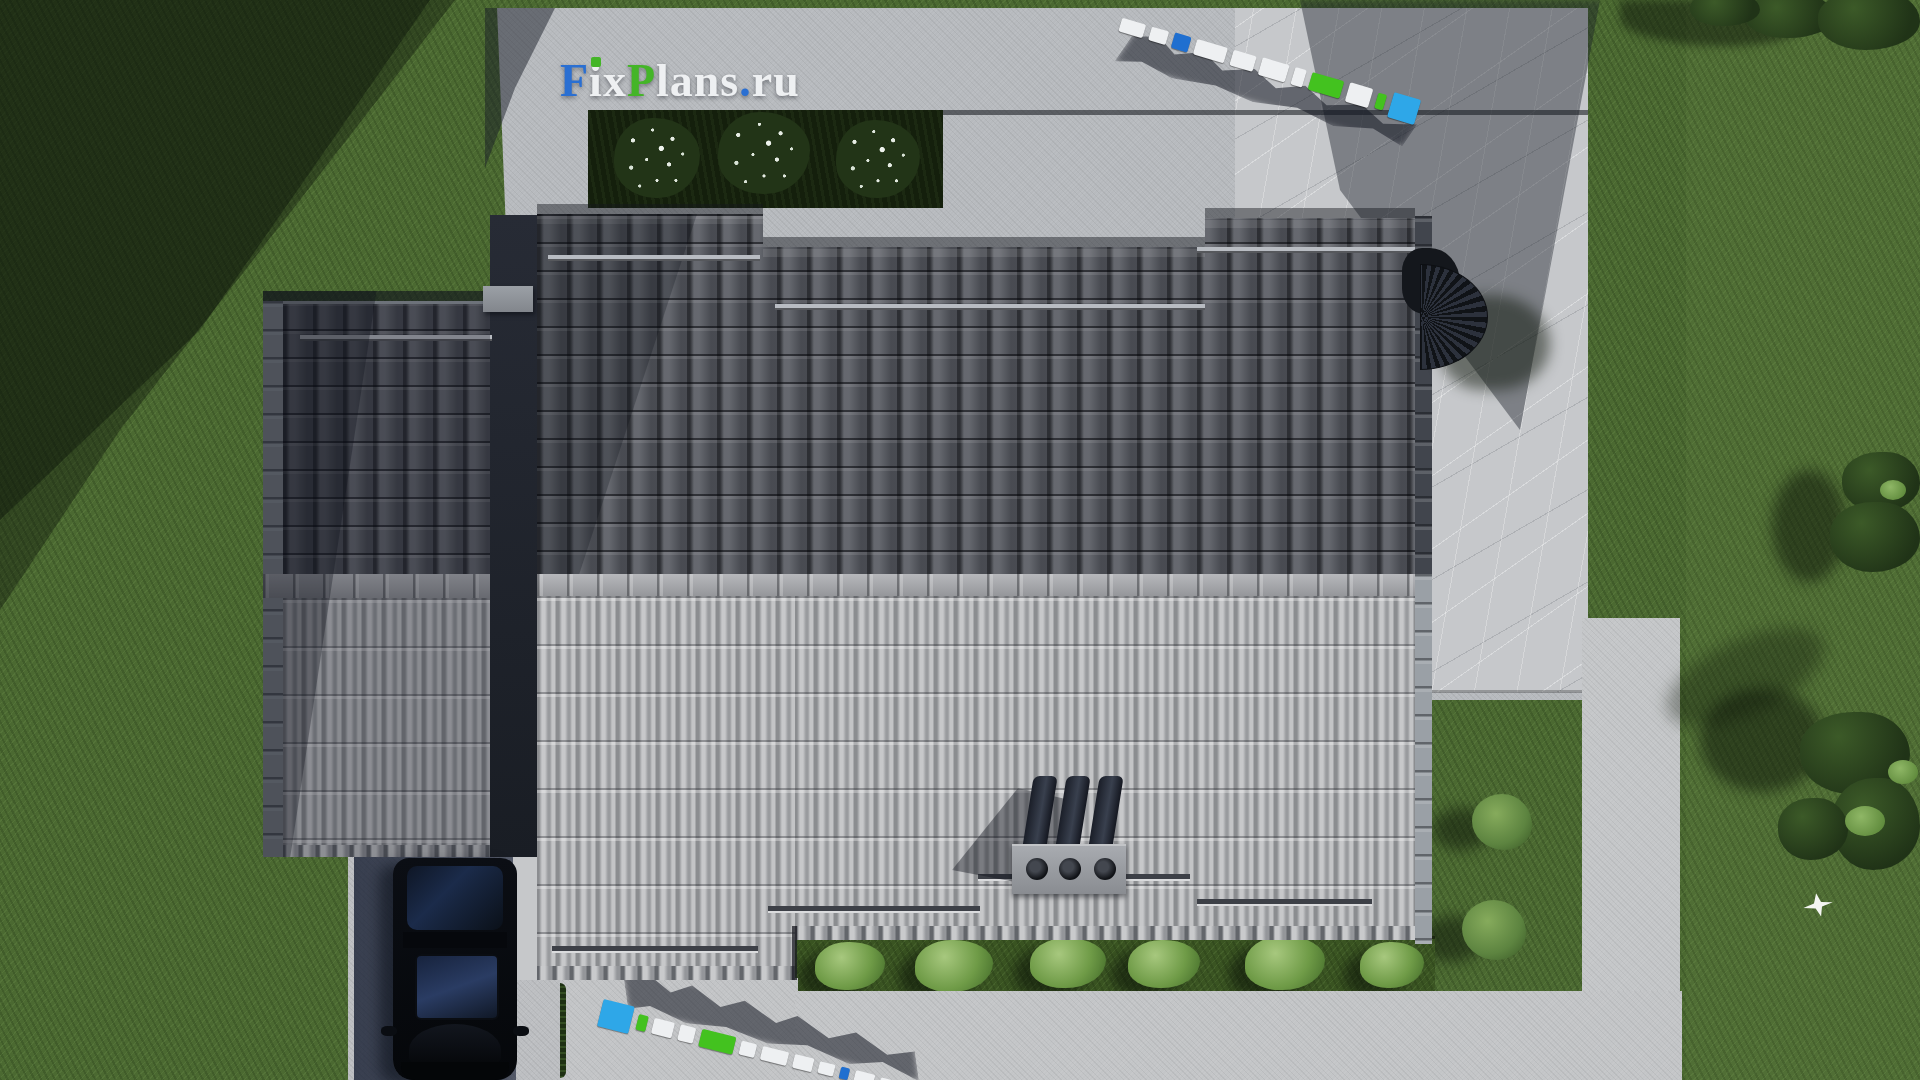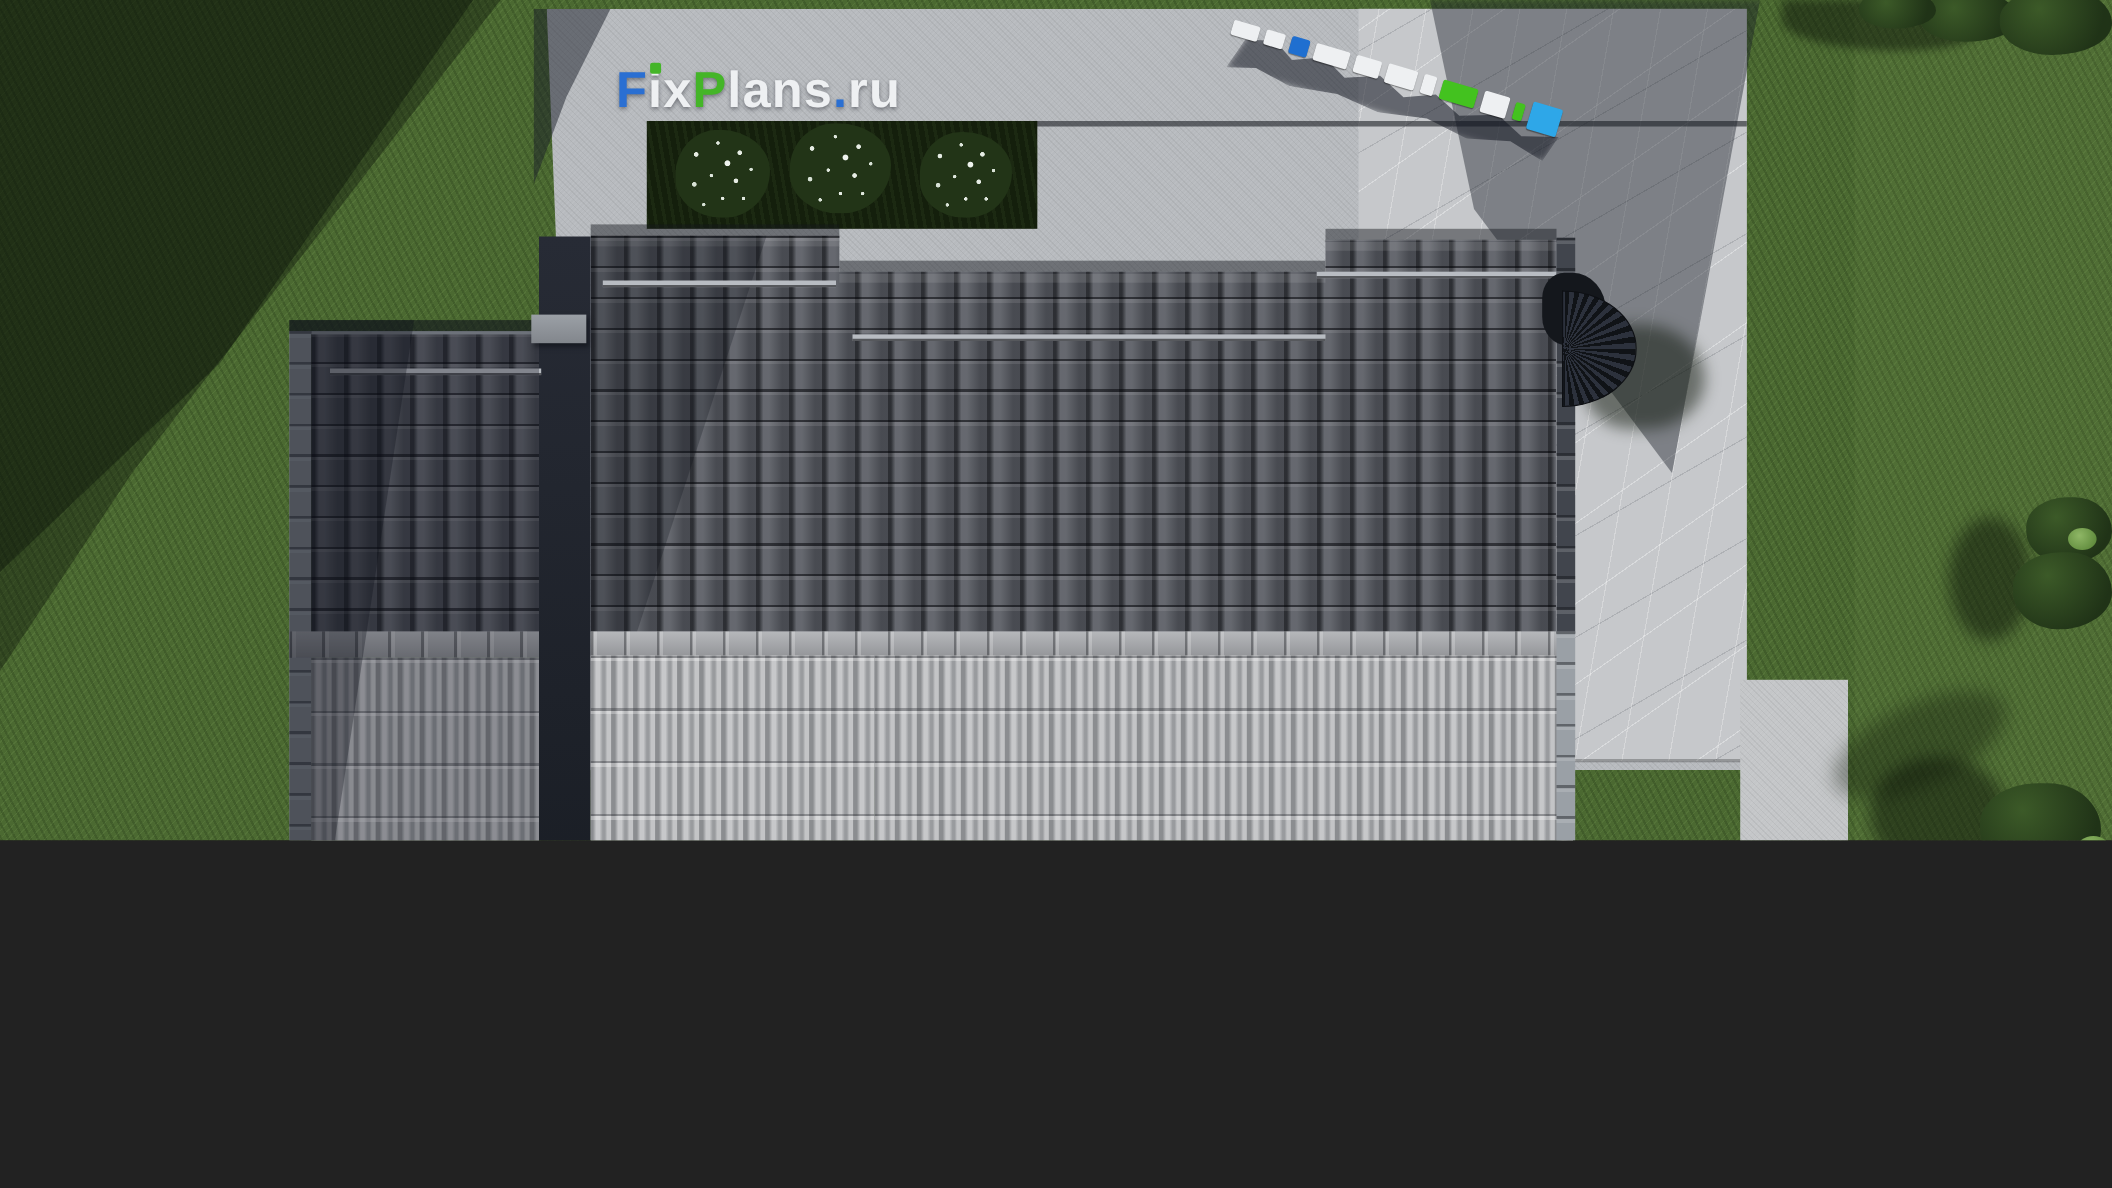--- a/index.html
+++ b/index.html
@@ -1,17 +1,17 @@
 <!DOCTYPE html>
 <html><head>
 <meta charset="utf-8">
 <title>FixPlans.ru</title>
 <style>
   html,body{margin:0;padding:0;background:#222}
-  .stage{position:relative;width:1920px;height:764px;overflow:hidden;background:#4b6931;font-family:Liberation Sans, sans-serif}
+  .stage{position:relative;width:1920px;height:1080px;overflow:hidden;background:#4b6931;font-family:Liberation Serif, serif}
   .p{position:absolute}
   .grassy{background-image:repeating-linear-gradient(63deg, rgba(18,34,10,.18) 0 2px, rgba(0,0,0,0) 2px 6px),repeating-linear-gradient(-47deg, rgba(150,190,110,.12) 0 1px, rgba(0,0,0,0) 1px 5px)}
   .grainy{background-image:repeating-linear-gradient(45deg, rgba(0,0,0,.05) 0 1px, rgba(0,0,0,0) 1px 4px),repeating-linear-gradient(-45deg, rgba(255,255,255,.06) 0 1px, rgba(0,0,0,0) 1px 3px)}
   .tiles-dark{background-color:#5a5d64;background-image:
     repeating-linear-gradient(180deg, rgba(5,6,10,.55) 0 2px, rgba(255,255,255,.10) 2px 5px, rgba(0,0,0,0) 5px 28px),
     repeating-linear-gradient(90deg, rgba(8,9,12,.55) 0 3px, rgba(255,255,255,.07) 7px 12px, rgba(20,21,26,.25) 24px 30px)}
   .ribs-light{background-color:#aeafb2;background-image:
     repeating-linear-gradient(180deg, rgba(40,42,48,.35) 0 2px, rgba(255,255,255,.30) 2px 5px, rgba(0,0,0,0) 5px 48px),
     repeating-linear-gradient(90deg, #8b8d90 0 2px, #c7c8ca 5px 8px, #999b9e 11px 13px, #c3c4c6 15px 18px, #8b8d90 19px 20px)}
   .ridge{background-color:#a6a8ac;background-image:repeating-linear-gradient(90deg, rgba(30,32,36,.40) 0 2px, rgba(255,255,255,.22) 3px 6px, rgba(0,0,0,0) 6px 30px),linear-gradient(180deg, rgba(255,255,255,.18), rgba(0,0,0,.12))}

